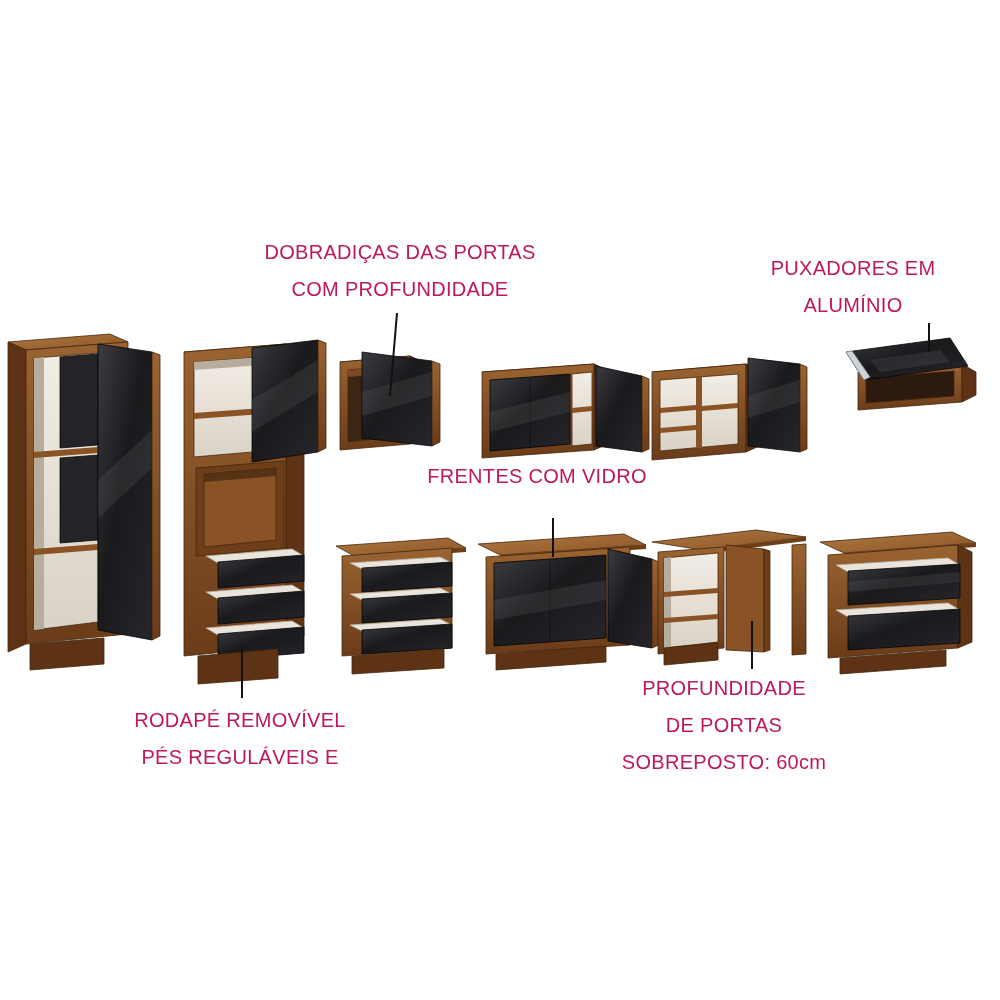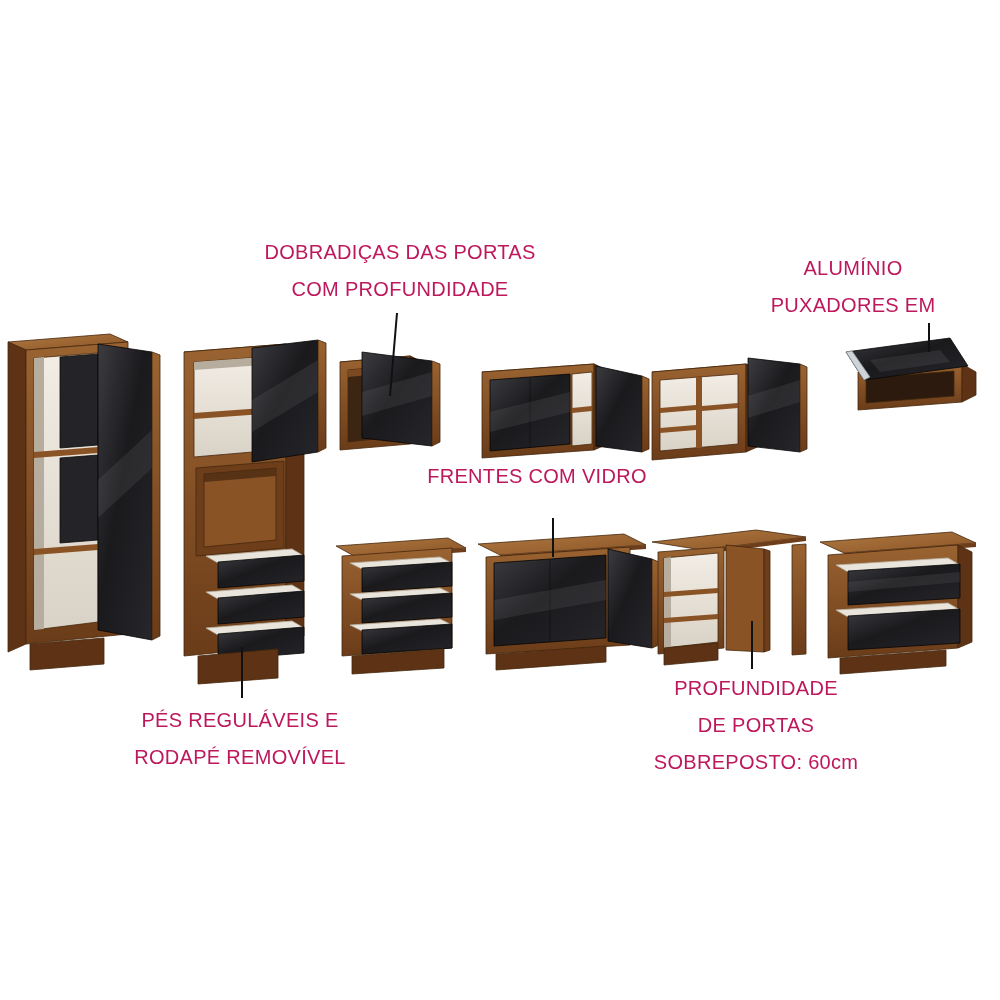--- a/index.html
+++ b/index.html
@@ -196,32 +196,32 @@
       <line x1="752" y1="669" x2="752" y2="621"></line>
     </g>
   </svg>
 
   <div class="label" style="left:400px;top:234px;">
     <span>DOBRADIÇAS DAS PORTAS</span>
     <span>COM PROFUNDIDADE</span>
   </div>
 
   <div class="label" style="left:853px;top:250px;">
+    <span>PUXADORES EM</span>
     <span>ALUMÍNIO</span>
-    <span>PUXADORES EM</span>
   </div>
 
   <div class="label" style="left:537px;top:458px;">
     <span>FRENTES COM VIDRO</span>
   </div>
 
   <div class="label" style="left:240px;top:702px;">
+    <span>RODAPÉ REMOVÍVEL</span>
     <span>PÉS REGULÁVEIS E</span>
-    <span>RODAPÉ REMOVÍVEL</span>
-  </div>
-
-  <div class="label" style="left:756px;top:670px;">
+  </div>
+
+  <div class="label" style="left:724px;top:670px;">
     <span>PROFUNDIDADE</span>
     <span>DE PORTAS</span>
     <span>SOBREPOSTO: 60cm</span>
   </div>
 
 </div>
 
 </body></html>

